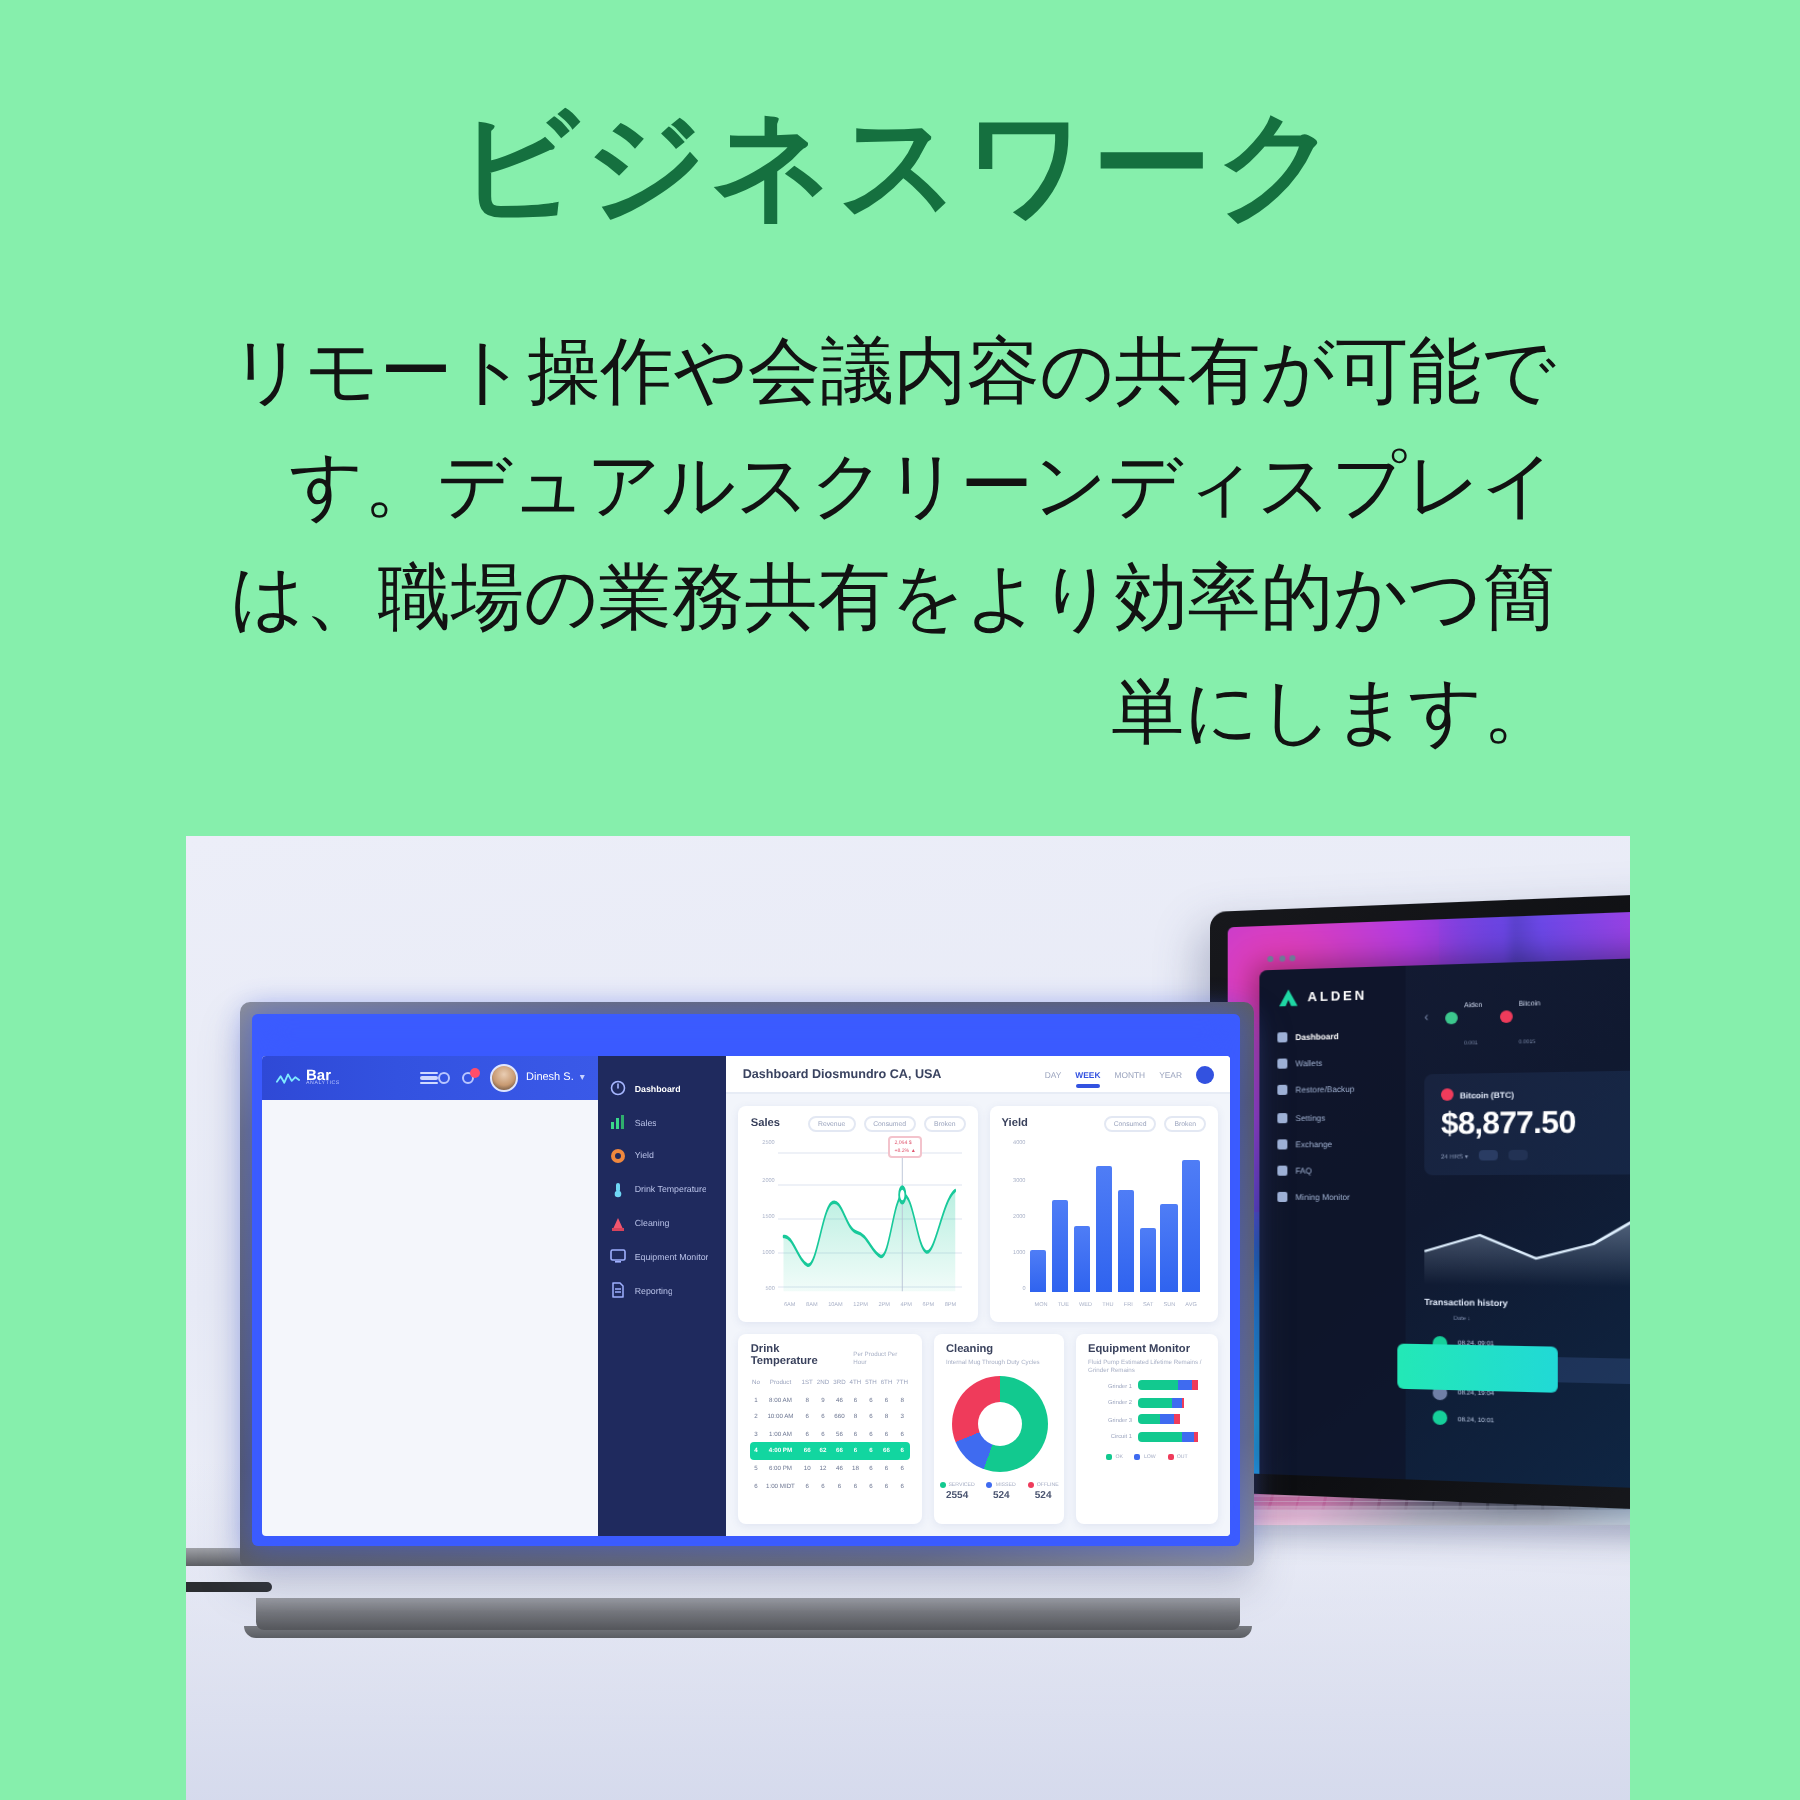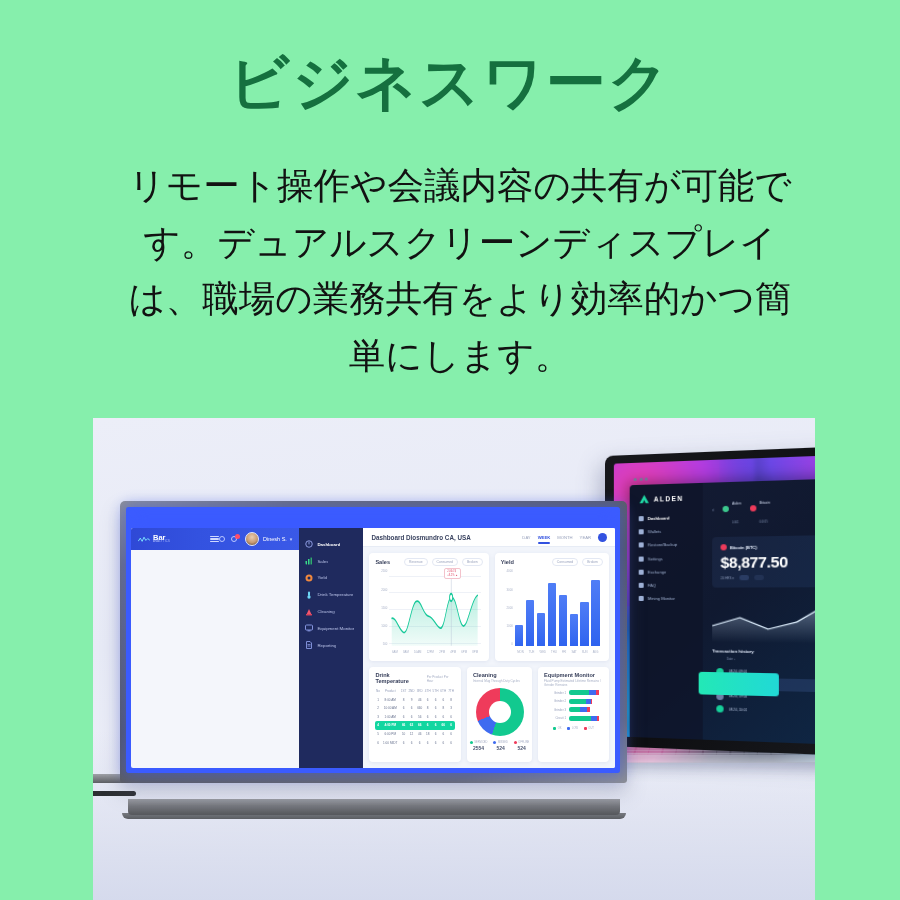--- a/index.html
+++ b/index.html
@@ -13,24 +13,24 @@
 
   
   .headline {
     position: absolute; left: 0; top: 48px; width: 900px;
     text-align: center;
     font-size: 60px; font-weight: 700; letter-spacing: 2px;
     color: #15703f; line-height: 1.15;
     white-space: nowrap;
   }
   .bodytext {
-    position: absolute; left: 124px; top: 158px; width: 672px;
+    position: absolute; left: 106px; top: 158px; width: 672px;
     font-size: 36.5px; font-weight: 400; color: #121212;
     line-height: 1.55; letter-spacing: 0px;
-    text-align: center;
+    text-align: right;
   }
 
   
   .photo {
     position: absolute; left: 93px; top: 418px;
     width: 722px; height: 482px;
     background: linear-gradient(172deg,#eceef8 0%,#e7eaf6 40%,#eef0f9 72%,#e9ebf6 100%);
     overflow: hidden;
   }
   .floorshade {

